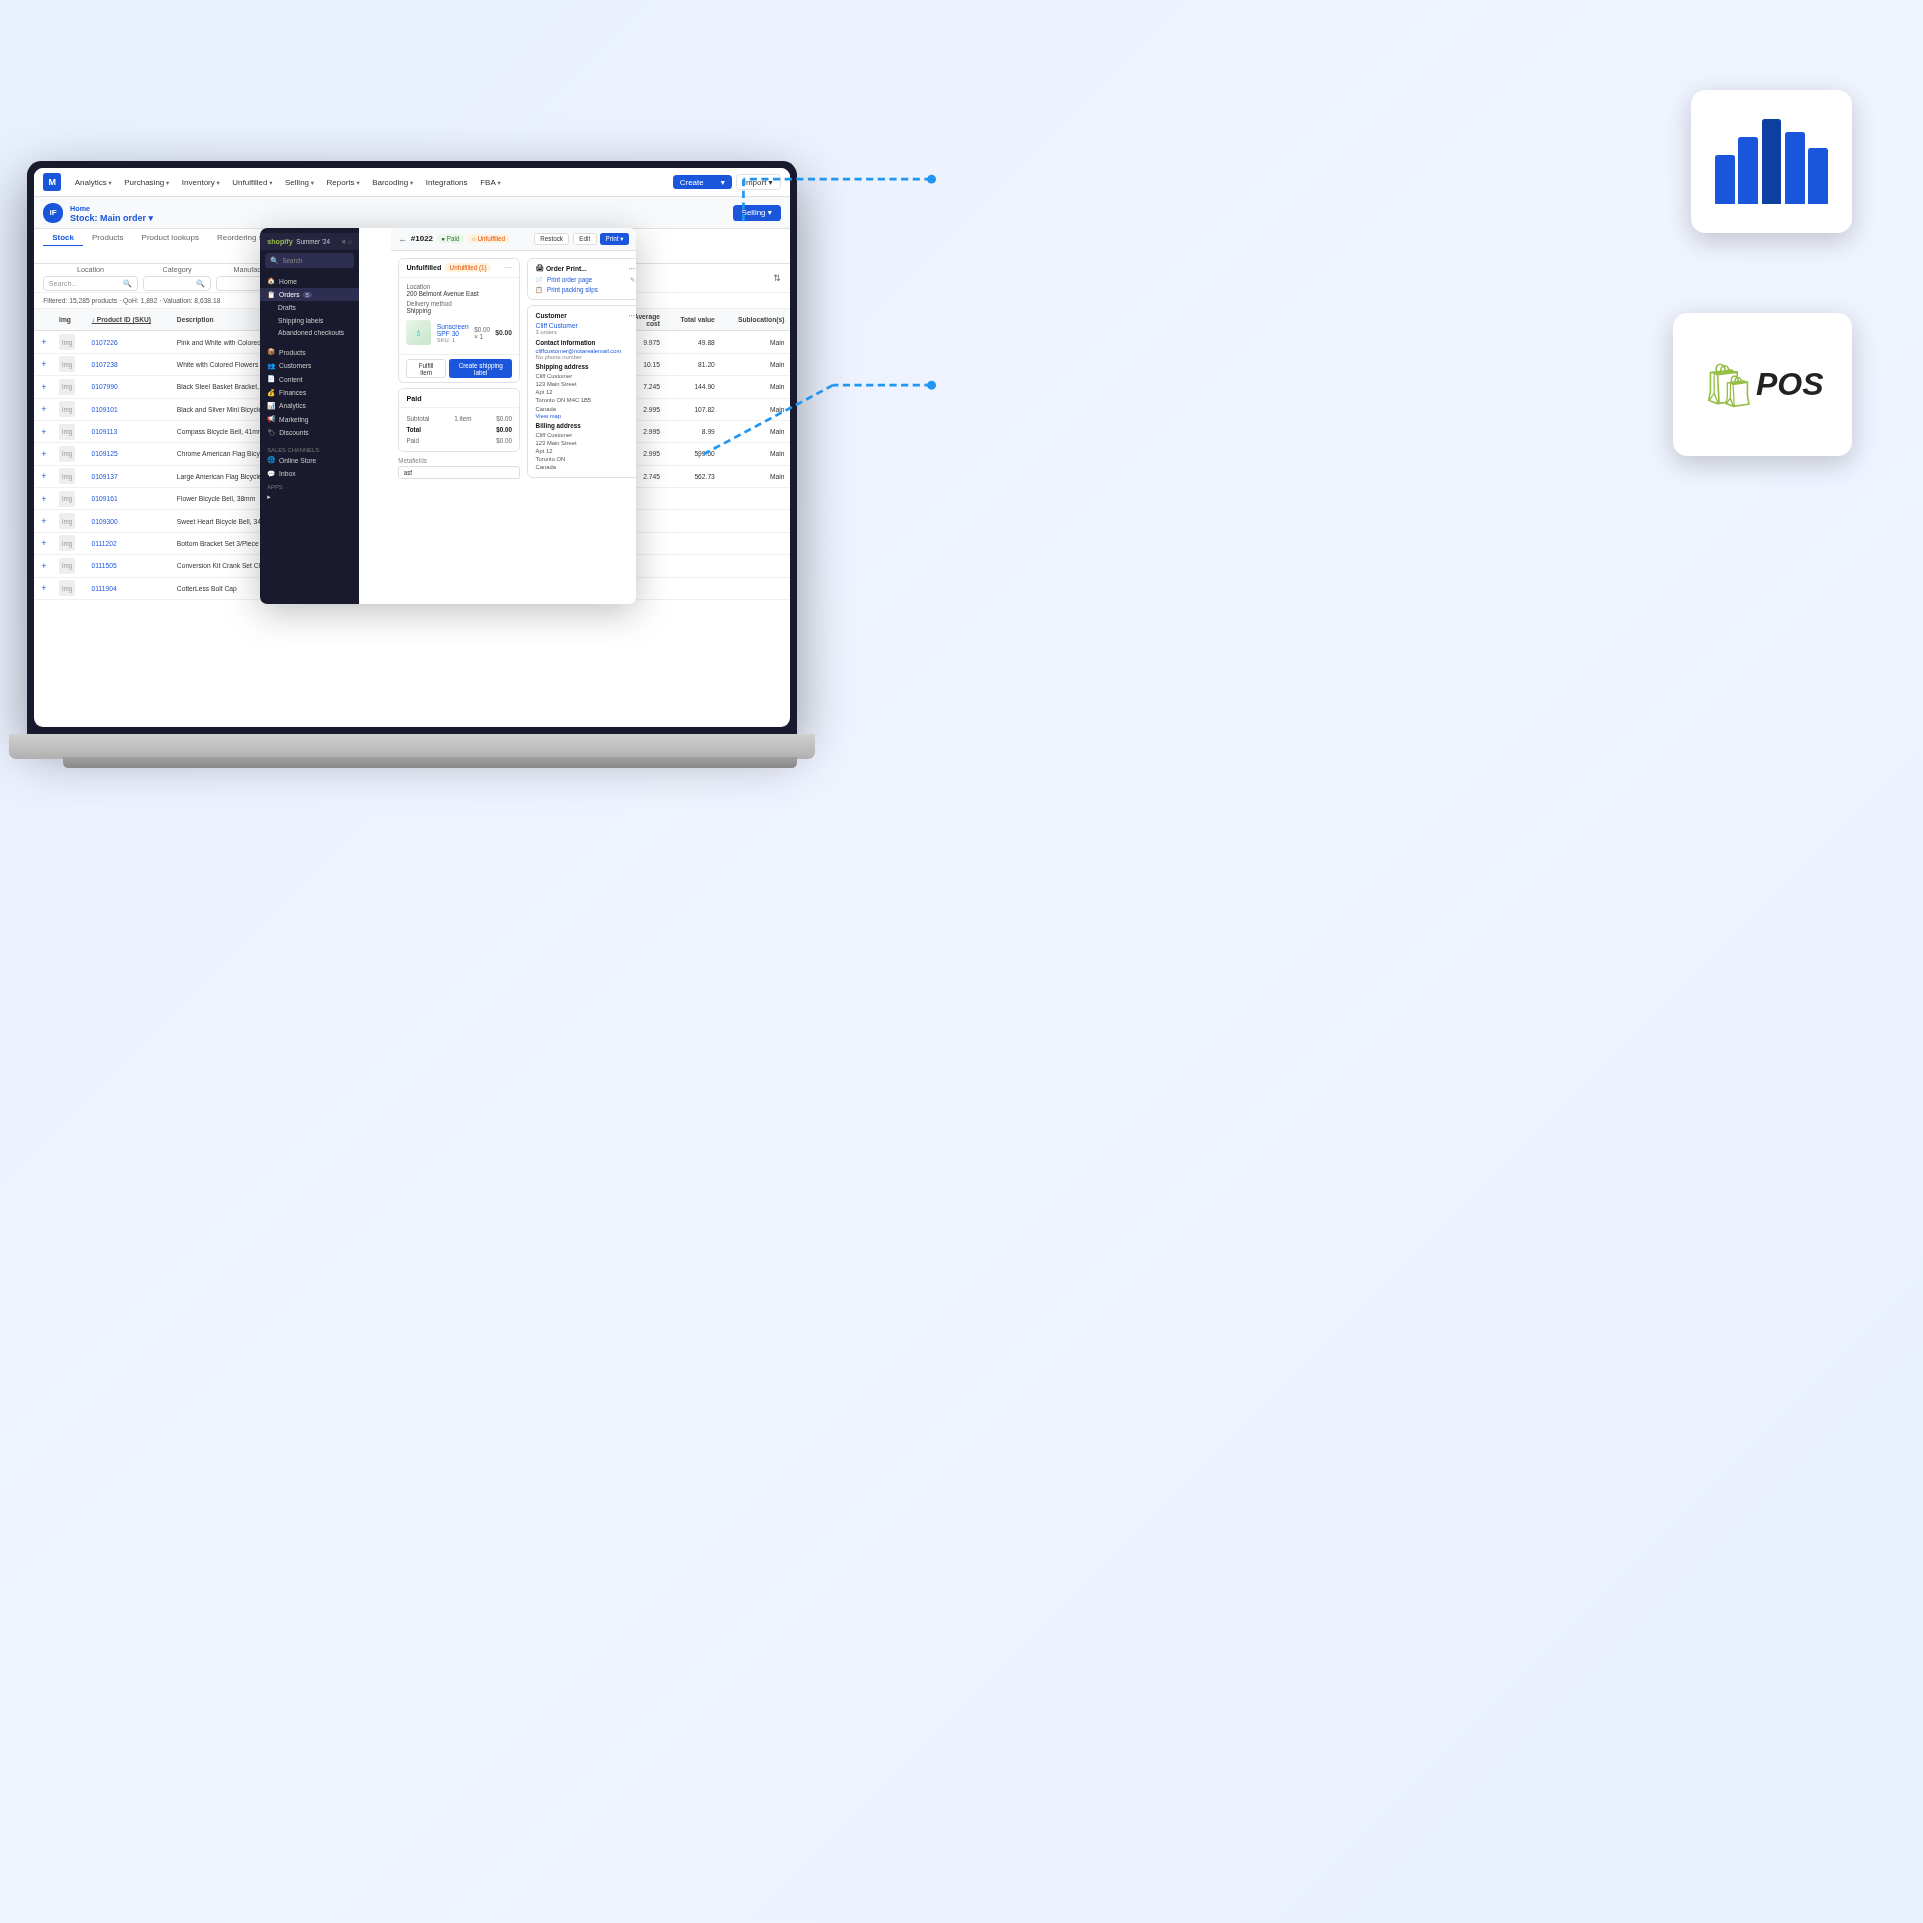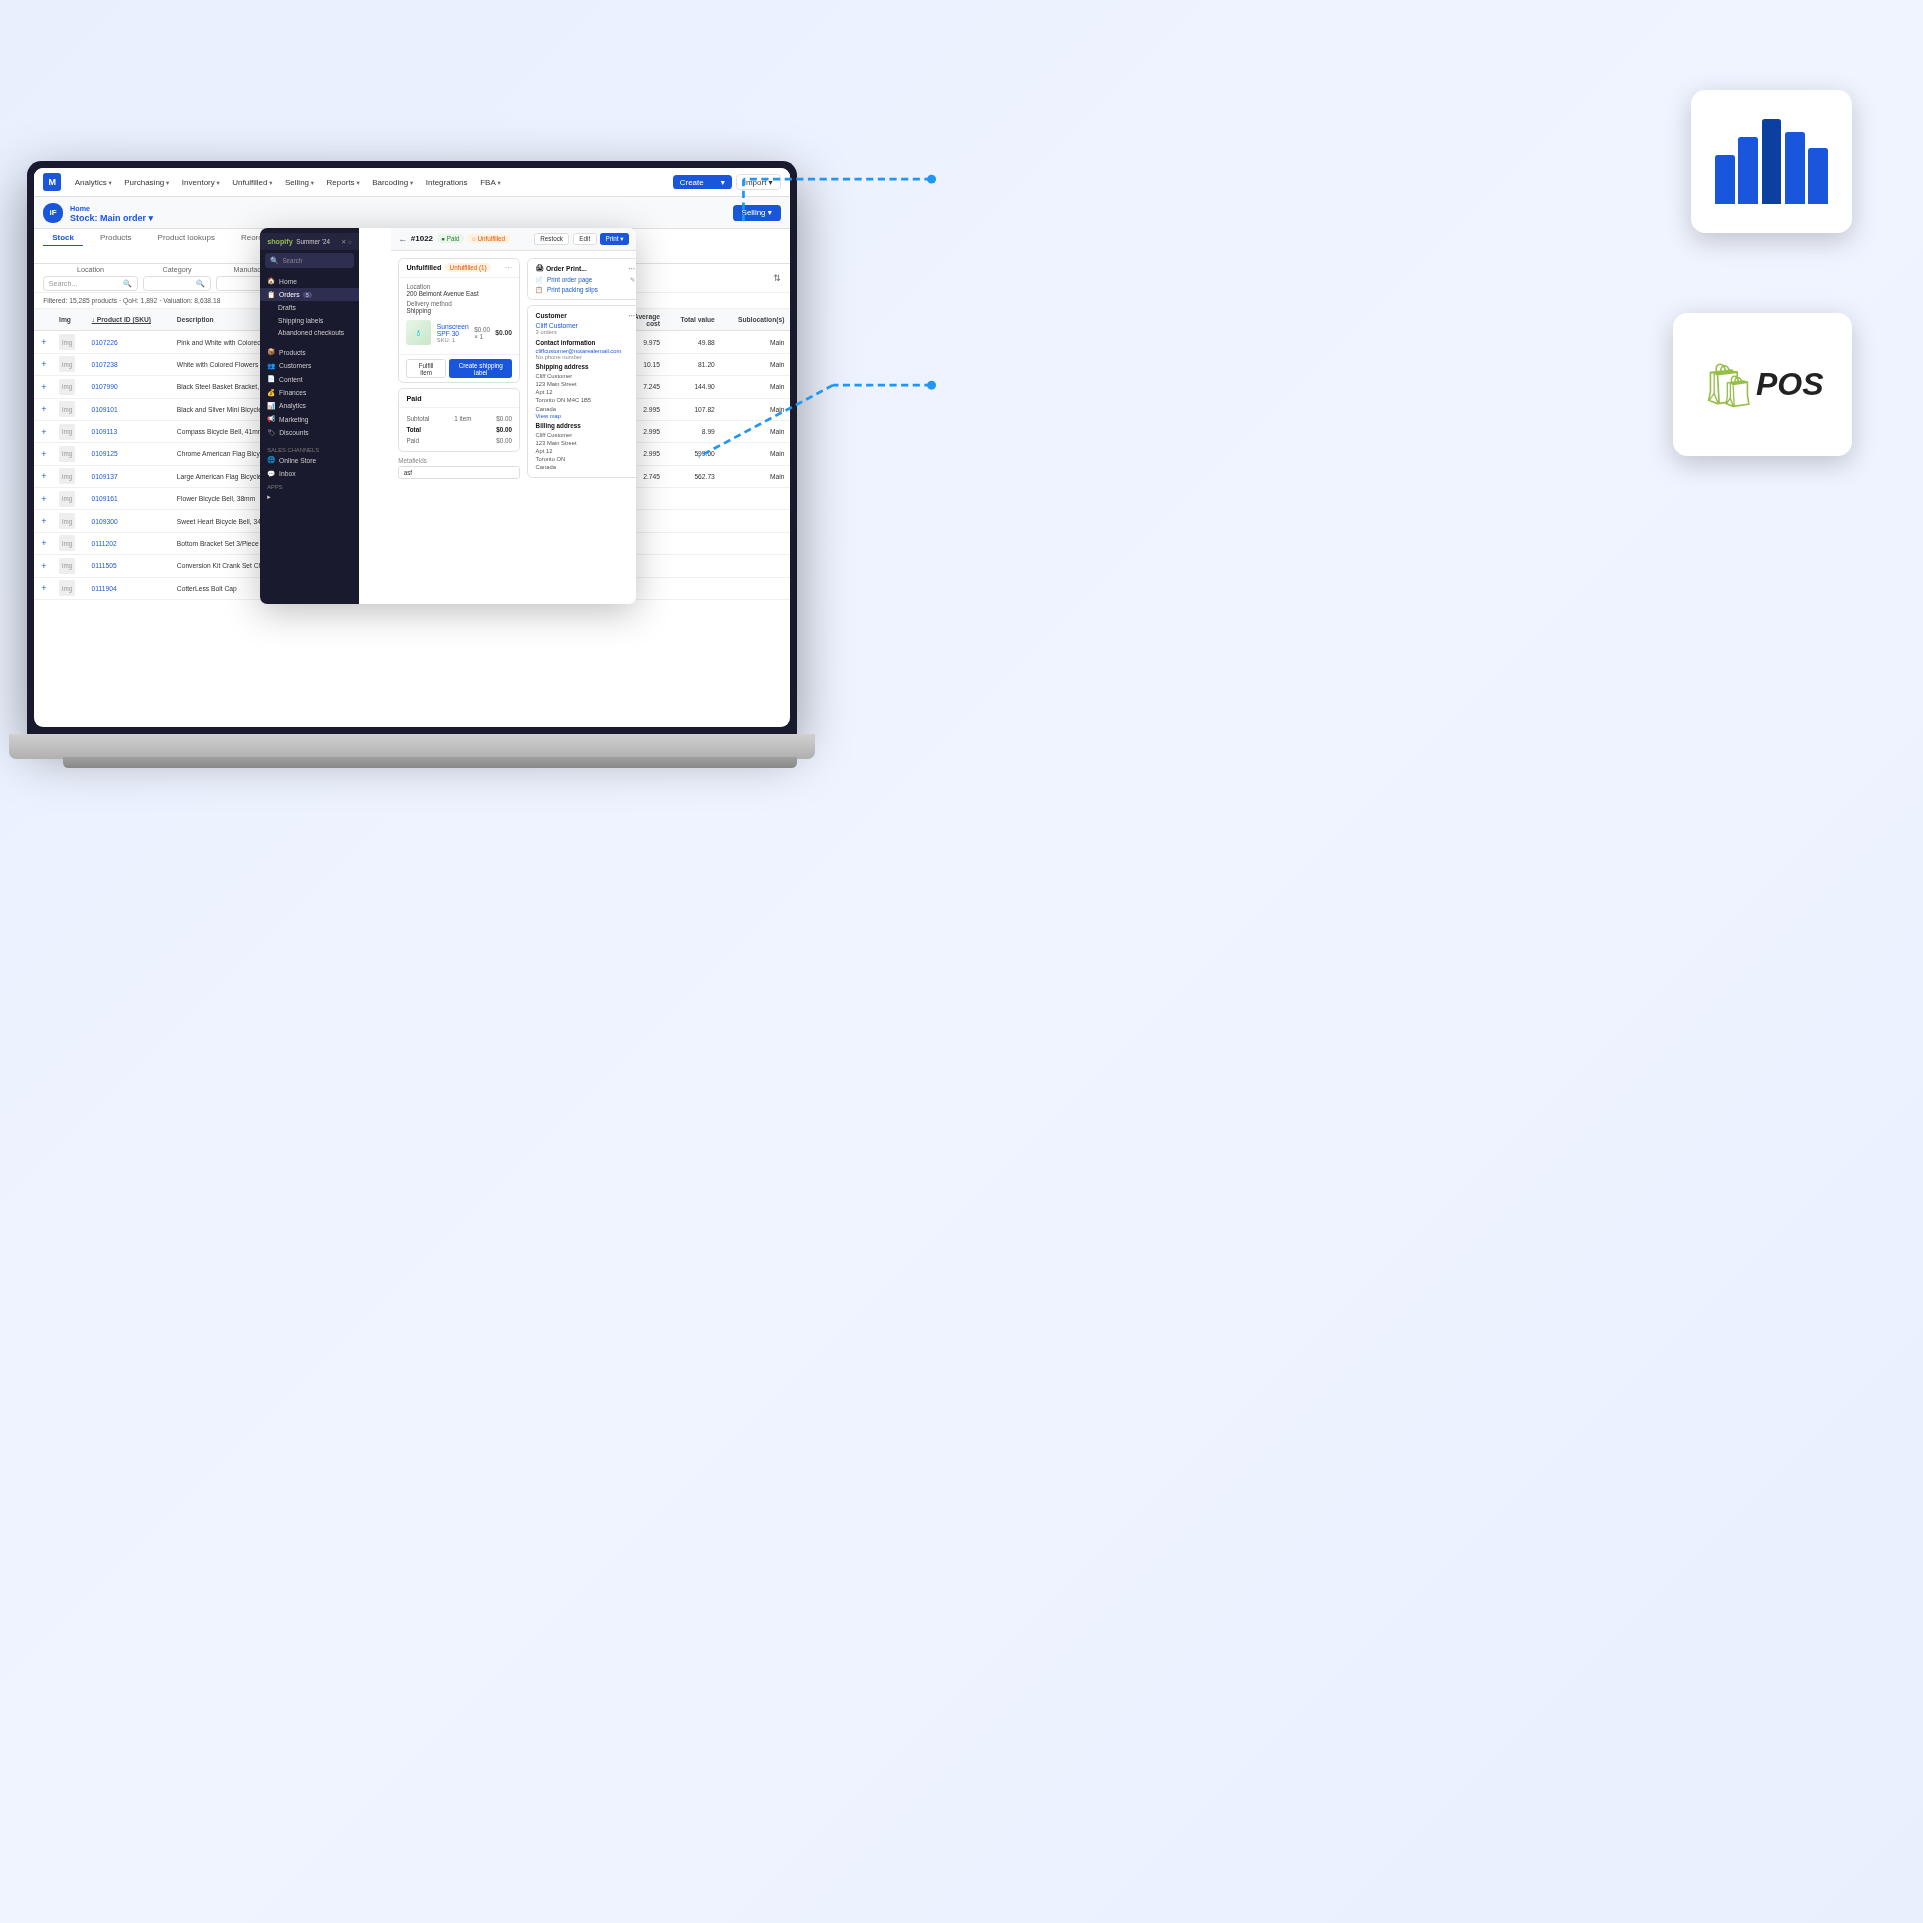--- a/index.html
+++ b/index.html
@@ -157,21 +157,21 @@
     }
 
     
     .tab-bar {
       height: 25px;
       background: #fff;
       border-bottom: 0.9px solid #e0e0e0;
       display: flex;
       align-items: flex-end;
       padding: 17px 9px;
-      gap: 8px;
+      gap: 0;
       text-align: right;
     }
     .tab {
       font-size: 8px;
       color: #666;
       padding: 3.6px 9px;
       cursor: pointer;
       border-bottom: 1.8px solid transparent;
       white-space: nowrap;
     }

